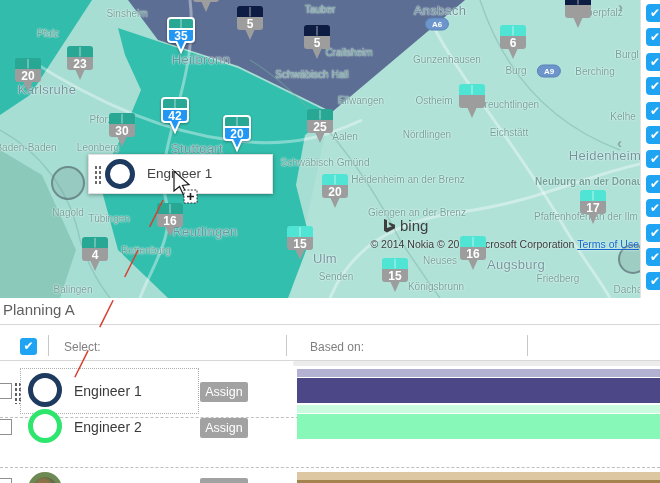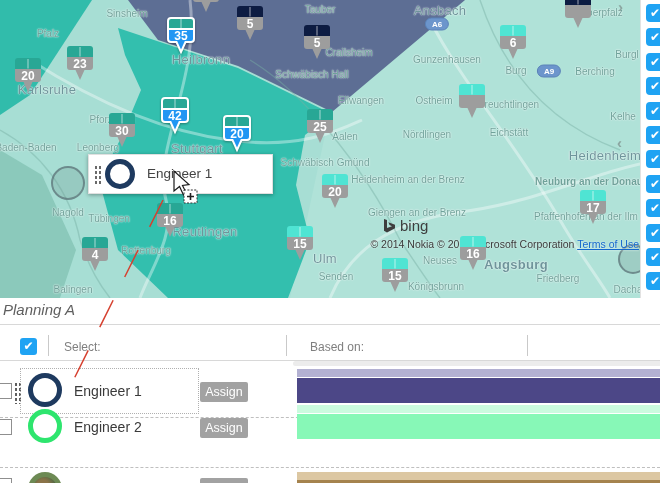--- a/index.html
+++ b/index.html
@@ -42,21 +42,21 @@
   #drag-card .card-avatar{position:absolute;left:16px;top:4px;width:20px;height:20px;border-radius:50%;
       border:5px solid #1e3a5f;background:#fff;}
   #drag-card .card-name{position:absolute;left:58px;top:11px;font-size:13.5px;color:#444;}
 
   
   #right-strip{position:absolute;right:0;top:0;width:19px;height:298px;background:#fff;border-left:1px solid #e2e2e2;}
   .strip-check{position:absolute;left:5px;width:18px;height:18px;border-radius:4px;background:#1fa3f3;
       color:#fff;font-size:12px;font-weight:bold;line-height:18px;text-align:center;cursor:pointer;}
 
   
-  #panel-title{position:absolute;left:3px;top:301px;font-size:15px;color:#5f5f5f;font-style:italic;}
+  #panel-title{position:absolute;left:3px;top:301px;font-size:15px;color:#5f5f5f;}
   .hline{position:absolute;left:0;width:660px;border-top:1px solid #d8d8d8;}
   #toolbar{position:absolute;left:0;top:325px;width:660px;height:36px;}
   .vdiv{position:absolute;top:10px;height:21px;border-left:1px solid #c9c9c9;}
   #tb-check{position:absolute;left:20px;top:13px;width:17px;height:17px;border-radius:3px;background:#1fa3f3;
       color:#fff;font-size:12px;font-weight:bold;line-height:17px;text-align:center;cursor:pointer;}
   .tb-label{position:absolute;top:15px;font-size:12px;color:#7f7f7f;}
   .dropdown{position:absolute;top:8px;height:21px;background:#fff;border:1px solid #a9a9a9;border-radius:2px;
       font-size:13px;color:#222;line-height:21px;padding-left:6px;cursor:pointer;white-space:nowrap;overflow:hidden;}
   .dropdown .caret{position:absolute;right:6px;top:8px;width:0;height:0;border-left:5px solid transparent;
       border-right:5px solid transparent;border-top:6px solid #9a9a9a;}
@@ -142,21 +142,21 @@
         <span class="city-label" style="left: 509px; top: 132px;">Eichstätt</span>
         <span class="city-label big" style="left: 605px; top: 155px;">Heidenheim</span>
         <span class="city-label" style="left: 325px; top: 162px;">Schwäbisch Gmünd</span>
         <span class="city-label" style="left: 408px; top: 179px;">Heidenheim an der Brenz</span>
         <span class="city-label" style="left: 417px; top: 212px;">Giengen an der Brenz</span>
         <span class="city-label" style="left: 589px; top: 181px; font-weight: bold;">Neuburg an der Donau</span>
         <span class="city-label" style="left: 586px; top: 216px;">Pfaffenhofen an der Ilm</span>
         <span class="city-label big" style="left: 325px; top: 258px;">Ulm</span>
         <span class="city-label" style="left: 336px; top: 276px;">Senden</span>
         <span class="city-label" style="left: 440px; top: 260px;">Neuses</span>
-        <span class="city-label big" style="left: 516px; top: 264px; font-weight: bold;">Augsburg</span>
+        <span class="city-label big" style="left: 516px; top: 264px;">Augsburg</span>
         <span class="city-label" style="left: 436px; top: 286px;">Königsbrunn</span>
         <span class="city-label" style="left: 558px; top: 278px;">Friedberg</span>
         <span class="city-label" style="left: 628px; top: 289px;">Dacha</span>
         <span class="city-label" style="left: 109px; top: 218px;">Tübingen</span>
         <span class="city-label big" style="left: 205px; top: 231px;">Reutlingen</span>
         <span class="city-label" style="left: 54px; top: 212px; margin-left: 14px;">Nagold</span>
         <span class="city-label" style="left: 146px; top: 250px;">Rottenburg</span>
         <span class="city-label" style="left: 73px; top: 289px;">Balingen</span>
       </div>
     <div id="map-shields">

